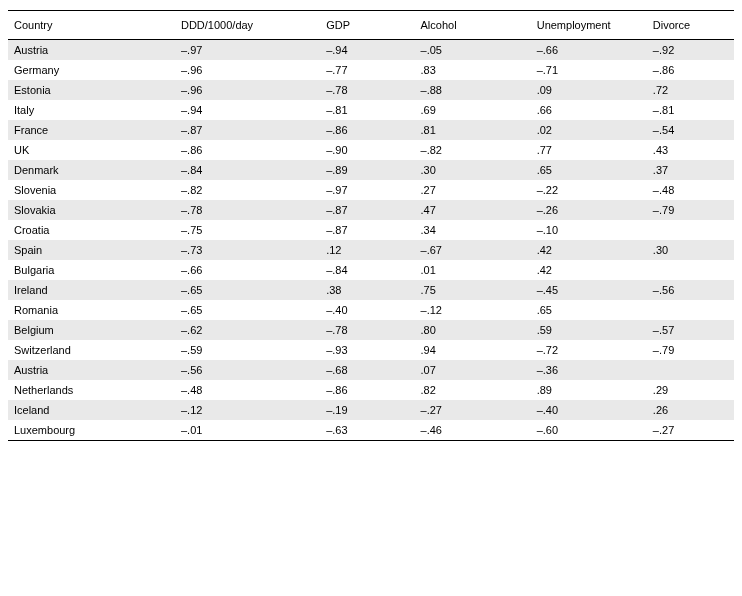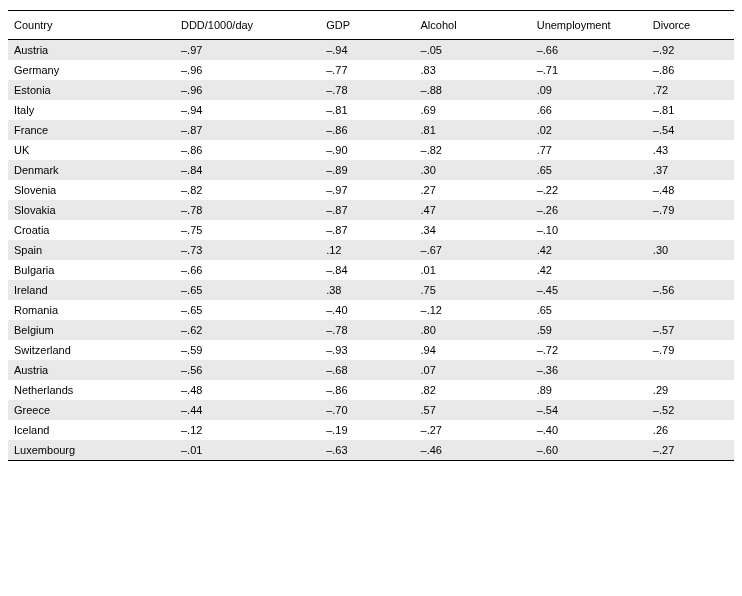--- a/index.html
+++ b/index.html
@@ -193,28 +193,20 @@
       </tr>
       <tr>
         <td>Netherlands</td>
         <td>–.48</td>
         <td>–.86</td>
         <td>.82</td>
         <td>.89</td>
         <td>.29</td>
       </tr>
       <tr>
-        <td>Greece</td>
-        <td>–.44</td>
-        <td>–.70</td>
-        <td>.57</td>
-        <td>–.54</td>
-        <td>–.52</td>
-      </tr>
-      <tr>
         <td>Iceland</td>
         <td>–.12</td>
         <td>–.19</td>
         <td>–.27</td>
         <td>–.40</td>
         <td>.26</td>
       </tr>
       <tr>
         <td>Luxembourg</td>
         <td>–.01</td>

